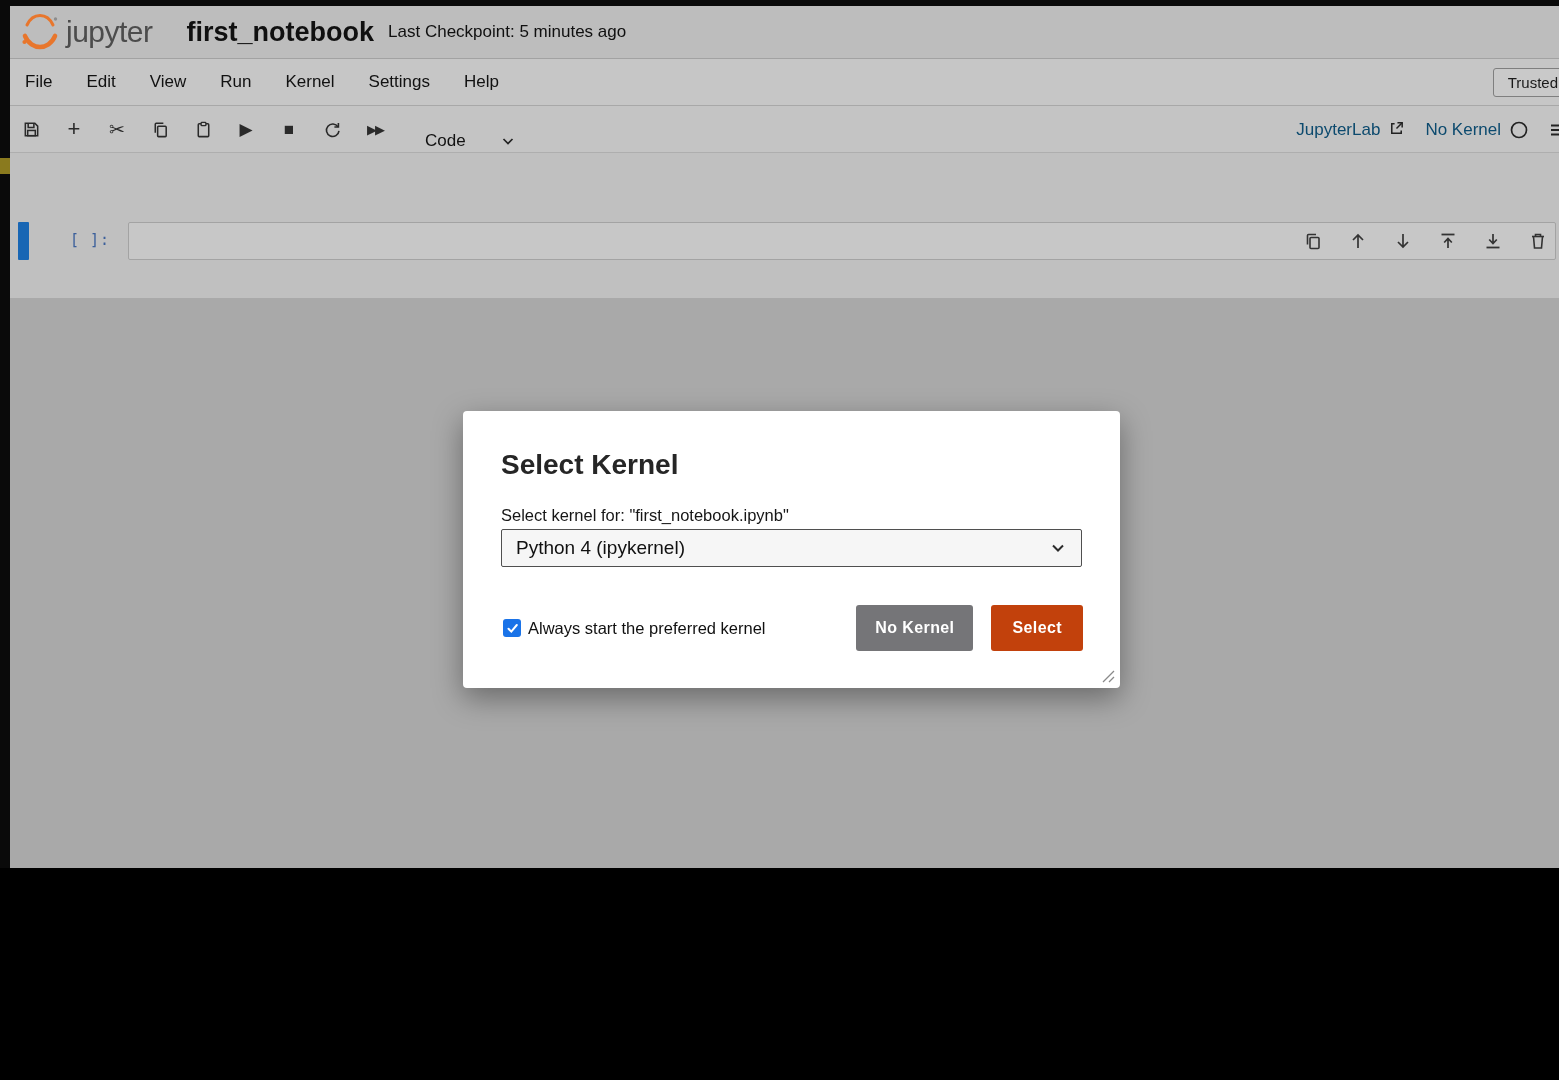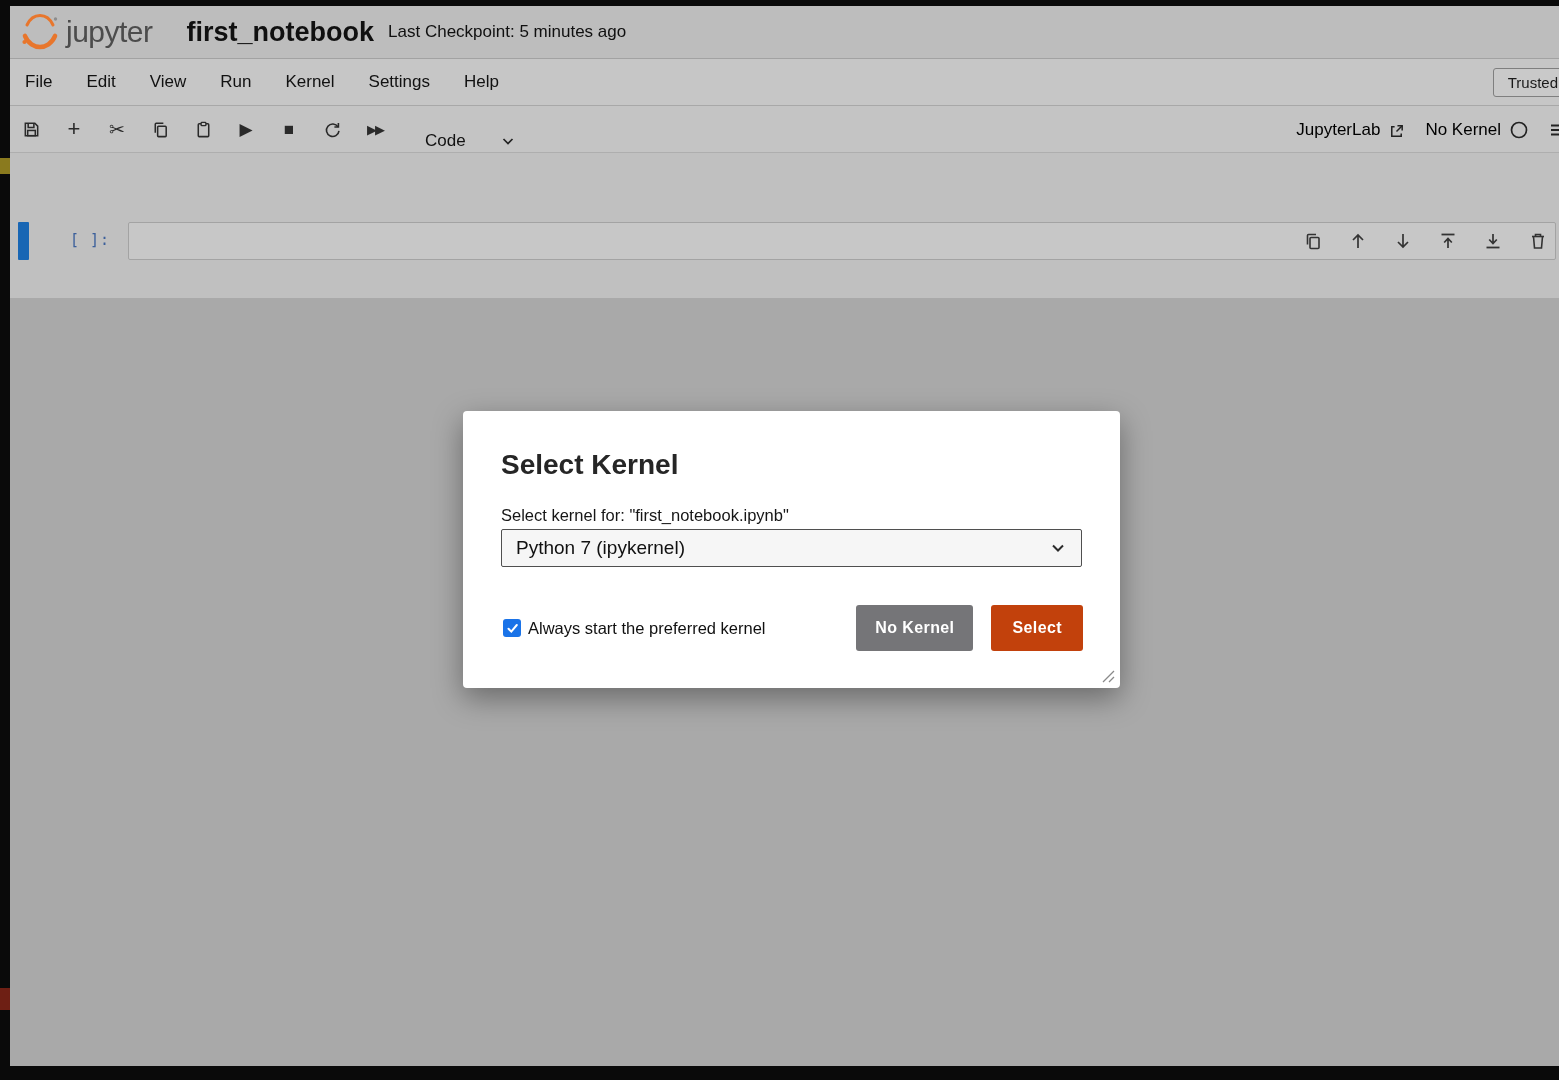--- a/index.html
+++ b/index.html
@@ -1,18 +1,18 @@
 <!DOCTYPE html>
 <html><head>
 <meta charset="utf-8">
 <style>
   * { margin:0; padding:0; box-sizing:border-box; }
   html,body { background:#000; }
   body { font-family:"Liberation Sans", sans-serif; }
-  .screen { position:relative; width:1559px; height:1080px; overflow:hidden; background:#ababab; }
+  .screen { position:relative; width:1559px; height:868px; overflow:hidden; background:#ababab; }
 
   
   .edge-top    { position:absolute; left:0; top:0; width:100%; height:6px; background:#0a0a0a; z-index:6; }
   .edge-left   { position:absolute; left:0; top:0; width:10px; height:100%; background:#0a0a0a; z-index:6; }
   .edge-bottom { position:absolute; left:0; top:1066px; width:100%; height:14px; background:#0a0a0a; z-index:6; }
   .edge-accent-yellow { position:absolute; left:0; top:158px; width:10px; height:16px; background:#8a7a1e; z-index:7; }
   .edge-accent-red    { position:absolute; left:0; top:988px; width:10px; height:22px; background:#6e1f14; z-index:7; }
 
   
   .titlebar { position:absolute; left:0; top:6px; width:100%; height:52px; background:#bdbdbd;
@@ -32,21 +32,21 @@
 
   
   .toolbar { position:absolute; left:0; top:106px; width:100%; height:47px; background:#c4c4c4;
              border-bottom:1px solid #aeaeae; display:flex; align-items:center; padding-left:16px; }
   .tb-btn { width:30px; height:30px; border:none; background:transparent; display:flex;
             align-items:center; justify-content:center; margin-right:13px; color:#2a2a2a; }
   .tb-glyph { font-size:17px; color:#2a2a2a; line-height:1; }
   .tb-glyph.small { font-size:13px; letter-spacing:-2px; }
   .cell-type { display:flex; align-items:center; gap:34px; margin-left:22px; font-size:17px; color:#111;margin-top:24px; }
   .tb-right { position:absolute; right:0; top:0; height:47px; display:flex; align-items:center; gap:20px; padding-right:0; }
-  .jl-link, .kernel-status { display:flex; align-items:flex-end; gap:8px; font-size:17px; color:#000000; }
+  .jl-link, .kernel-status { display:flex; align-items:flex-start; gap:8px; font-size:17px; color:#0c4a6e; }
   .kernel-menu { width:14px; overflow:hidden; margin-right:-4px; }
 
   
   .nb-upper { position:absolute; left:0; top:153px; width:100%; height:145px; background:#c0c0c0; }
   .nb-lower { position:absolute; left:0; top:298px; width:100%; height:768px; background:#a9a9a9; }
 
   .focus-bar { position:absolute; left:18px; top:222px; width:11px; height:38px; background:#1866b4; border-radius:1px; }
   .prompt { position:absolute; left:70px; top:231px; font-family:"DejaVu Sans Mono", monospace;
             font-size:15px; color:#3b5f9b; letter-spacing:1px; }
   .cell-input { position:absolute; left:128px; top:222px; width:1428px; height:38px;
@@ -223,21 +223,21 @@
         <path d="M5.5 5.5 l1 11.5 h7 l1 -11.5" fill="none" stroke="#333" stroke-width="1.6"></path>
       </svg>
     </button>
   </div>
 
   <div class="dialog">
     <h2 class="dlg-title">Select Kernel</h2>
     <div class="dlg-label">Select kernel for: "first_notebook.ipynb"</div>
 
     <div class="dlg-select">
-      <span class="dlg-select-value">Python 7 (ipykernel)</span>
+      <span class="dlg-select-value">Python 4 (ipykernel)</span>
       <svg width="18" height="18" viewBox="0 0 18 18">
         <path d="M4 6.5 l5 5 5 -5" fill="none" stroke="#2b2b2b" stroke-width="2"></path>
       </svg>
     </div>
 
     <div class="dlg-row">
       <label class="cb-wrap">
         <span class="checkbox">
           <svg width="13" height="13" viewBox="0 0 13 13">
             <path d="M2.5 6.8 l2.8 2.8 L10.8 3" fill="none" stroke="#ffffff" stroke-width="2" stroke-linecap="round"></path>

